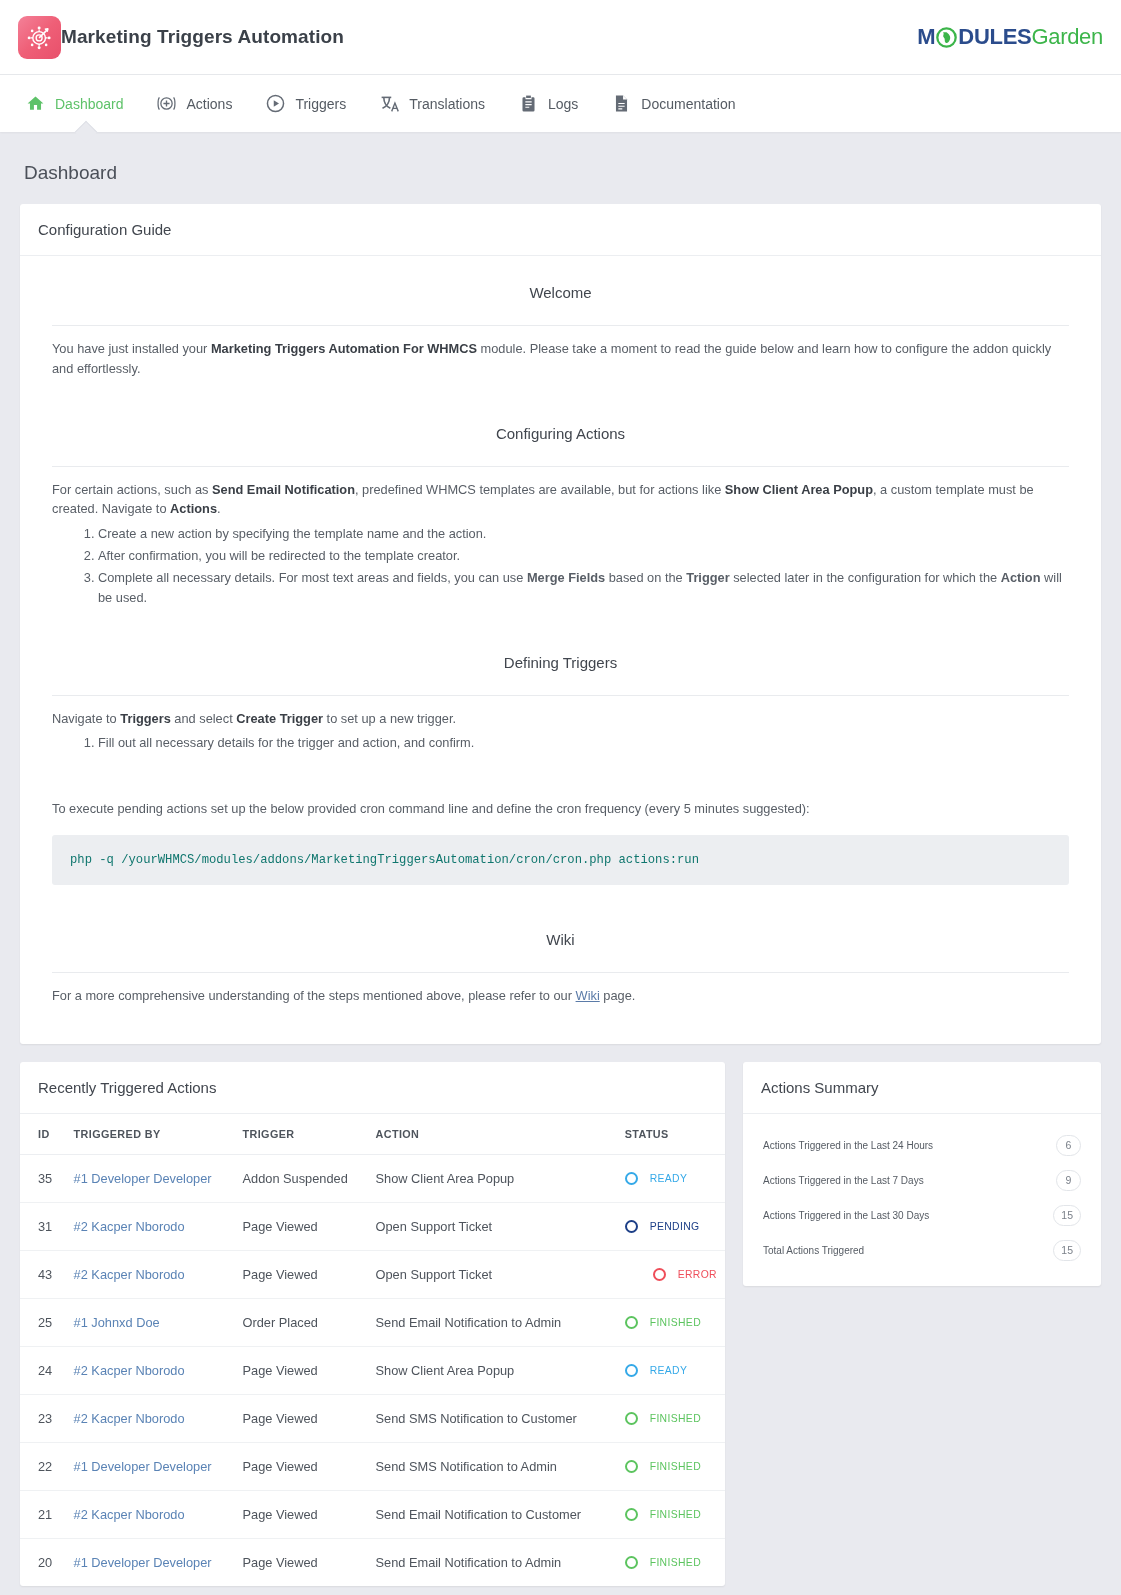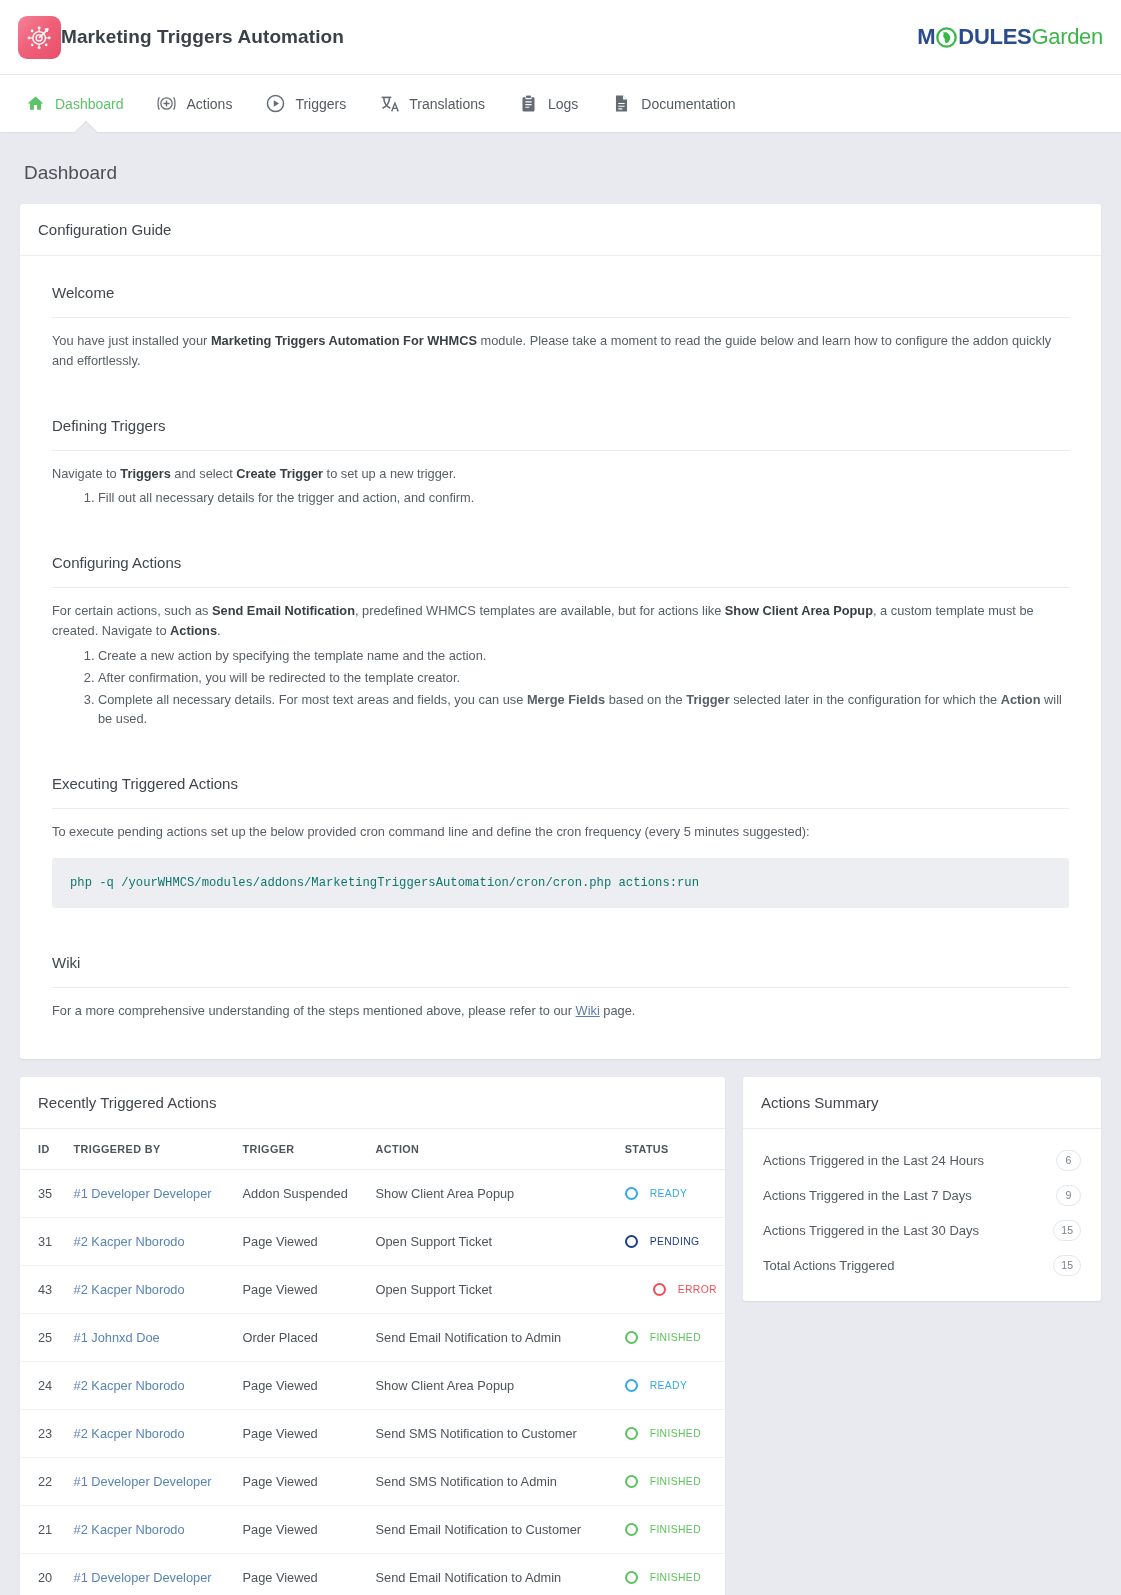--- a/index.html
+++ b/index.html
@@ -101,23 +101,24 @@
     color: #41464e;
   }
   .card-body { padding: 22px 32px 34px 32px; }
 
   
   .sec { margin-top: 22px; }
   .sec:first-child { margin-top: 6px; }
   .sec-h {
     font-size: 15px;
     color: #41464e;
-    padding-bottom: 16px;
+    padding-bottom: 24px;
     border-bottom: 1px solid #e9ebee;
     margin-bottom: 13px;
+    text-align: center;
   }
   .sec p { margin: 0 0 4px 0; line-height: 1.55; font-size: 12.8px; color:#585e66; }
   .sec p b { color:#3a3f46; font-weight:bold; }
   .sec ol { margin: 5px 0 0 0; padding-left: 46px; }
   .sec ol li { line-height: 1.55; font-size: 12.8px; margin-bottom: 2px; color:#585e66; }
   .gap-sec { margin-top: 46px; }
   .code {
     margin-top: 16px;
     background: #eceef1;
     border-radius: 3px;
@@ -174,21 +175,21 @@
   .st-ready   { color: #35a9e8; }
   .st-pending { color: #1d3f87; }
   .st-error   { color: #ef4e5a; margin-left: 28px; }
   .st-finished{ color: #5cc45f; }
 
   .sum-body { padding: 14px 20px 18px 20px; }
   .sum-row {
     display:flex; align-items:center; justify-content:space-between;
     padding: 7px 0;
   }
-  .sum-label { font-size: 13px; color: #555b63; }
+  .sum-label { font-size: 10px; color: #555b63; }
   .sum-badge {
     min-width: 25px; height: 21px;
     border-radius: 11px;
     border: 1px solid #e2e5e9;
     background: #fff;
     display:flex; align-items:center; justify-content:center;
     font-size: 10.5px; color:#7b818a; padding: 0 7px;
   }
 </style>
 </head>
@@ -305,39 +306,38 @@
   <div class="card">
     <div class="card-head">Configuration Guide</div>
     <div class="card-body">
 
       <div class="sec">
         <div class="sec-h">Welcome</div>
         <p><span>You have just installed your </span><b>Marketing Triggers Automation For WHMCS</b><span> module. Please take a moment to read the guide below and learn how to configure the addon quickly and effortlessly.</span></p>
       </div>
 
       <div class="sec gap-sec">
-        <div class="sec-h">Defining Triggers</div>
-        <p><span>Navigate to </span><b>Triggers</b><span> and select </span><b>Create Trigger</b><span> to set up a new trigger.</span></p>
-        <ol>
-          <li>Fill out all necessary details for the trigger and action, and confirm.</li>
-        </ol>
-      </div>
-
-      <div class="sec gap-sec">
         <div class="sec-h">Configuring Actions</div>
         <p><span>For certain actions, such as </span><b>Send Email Notification</b><span>, predefined WHMCS templates are available, but for actions like </span><b>Show Client Area Popup</b><span>, a custom template must be created. Navigate to </span><b>Actions</b><span>.</span></p>
         <ol>
           <li>Create a new action by specifying the template name and the action.</li>
           <li>After confirmation, you will be redirected to the template creator.</li>
           <li><span>Complete all necessary details. For most text areas and fields, you can use </span><b>Merge Fields</b><span> based on the </span><b>Trigger</b><span> selected later in the configuration for which the </span><b>Action</b><span> will be used.</span></li>
         </ol>
       </div>
 
       <div class="sec gap-sec">
-        <div class="sec-h">Executing Triggered Actions</div>
+        <div class="sec-h">Defining Triggers</div>
+        <p><span>Navigate to </span><b>Triggers</b><span> and select </span><b>Create Trigger</b><span> to set up a new trigger.</span></p>
+        <ol>
+          <li>Fill out all necessary details for the trigger and action, and confirm.</li>
+        </ol>
+      </div>
+
+      <div class="sec gap-sec">
         <p>To execute pending actions set up the below provided cron command line and define the cron frequency (every 5 minutes suggested):</p>
         <div class="code">php -q /yourWHMCS/modules/addons/MarketingTriggersAutomation/cron/cron.php actions:run</div>
       </div>
 
       <div class="sec gap-sec">
         <div class="sec-h">Wiki</div>
         <p><span>For a more comprehensive understanding of the steps mentioned above, please refer to our </span><a class="link" href="#">Wiki</a><span> page.</span></p>
       </div>
 
     </div>

